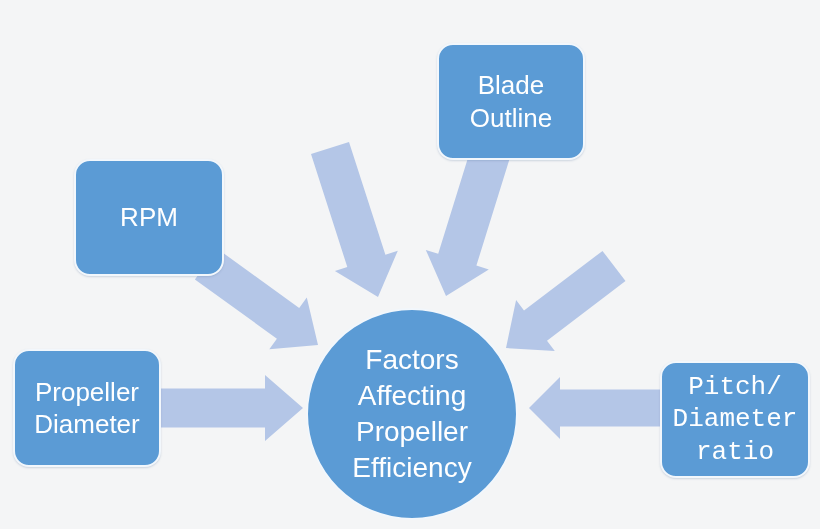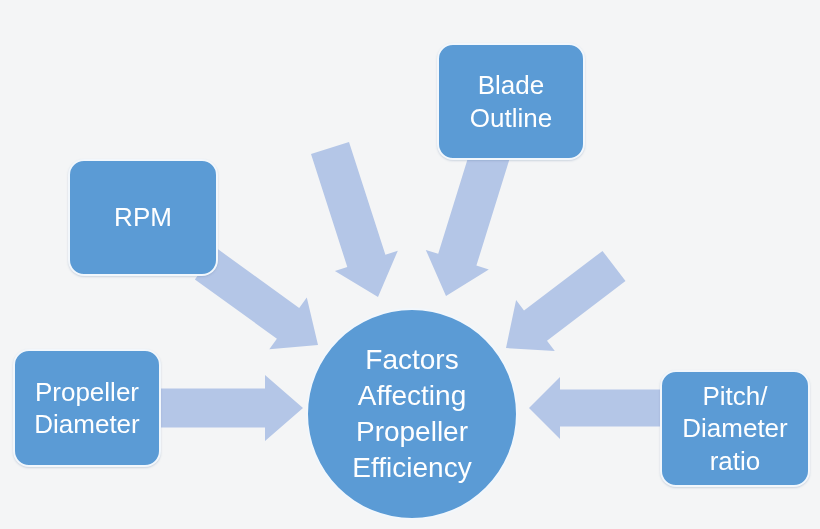--- a/index.html
+++ b/index.html
@@ -42,25 +42,25 @@
     box-shadow: 0 1px 2px rgba(90,120,160,0.25);
   }
   .circle {
     border-radius: 50%;
     border: 2px solid rgba(255,255,255,0.92);
     font-size: 28px;
     line-height: 1.28;
   }
   
   .pos-propeller-diameter { left: 13px;  top: 349px; width: 148px; height: 118px; }
-  .pos-rpm                { left: 68px;  top: 159px; width: 150px; height: 117px; text-align: center; }
+  .pos-rpm                { left: 74px;  top: 159px; width: 150px; height: 117px; text-align: center; }
   .pos-number-of-blades   { left: 237px; top: 43px;  width: 149px; height: 117px; }
   .pos-blade-outline      { left: 437px; top: 43px;  width: 148px; height: 117px; }
   .pos-camber             { left: 598px; top: 159px; width: 150px; height: 118px; }
-  .pos-pitch              { left: 660px; top: 370px; width: 150px; height: 117px; }
+  .pos-pitch              { left: 660px; top: 361px; width: 150px; height: 117px; font-family: Liberation Mono, monospace; }
   .pos-center             { left: 306px; top: 308px; width: 212px; height: 212px; }
 </style>
 </head>
 <body>
 
 <div class="canvas">
 
   <svg class="arrows" id="arrows-svg" width="820" height="529" viewBox="0 0 820 529">
       <polygon points="160,427.5 265,427.5 265,441 303,408 265,375 265,388.5 160,388.5" fill="#B4C6E7"></polygon>
       <polygon points="194.9,279.4 276.9,338.7 269.3,349.2 318,345 306.8,297.4 299.2,307.9 217.1,248.6" fill="#B4C6E7"></polygon>

